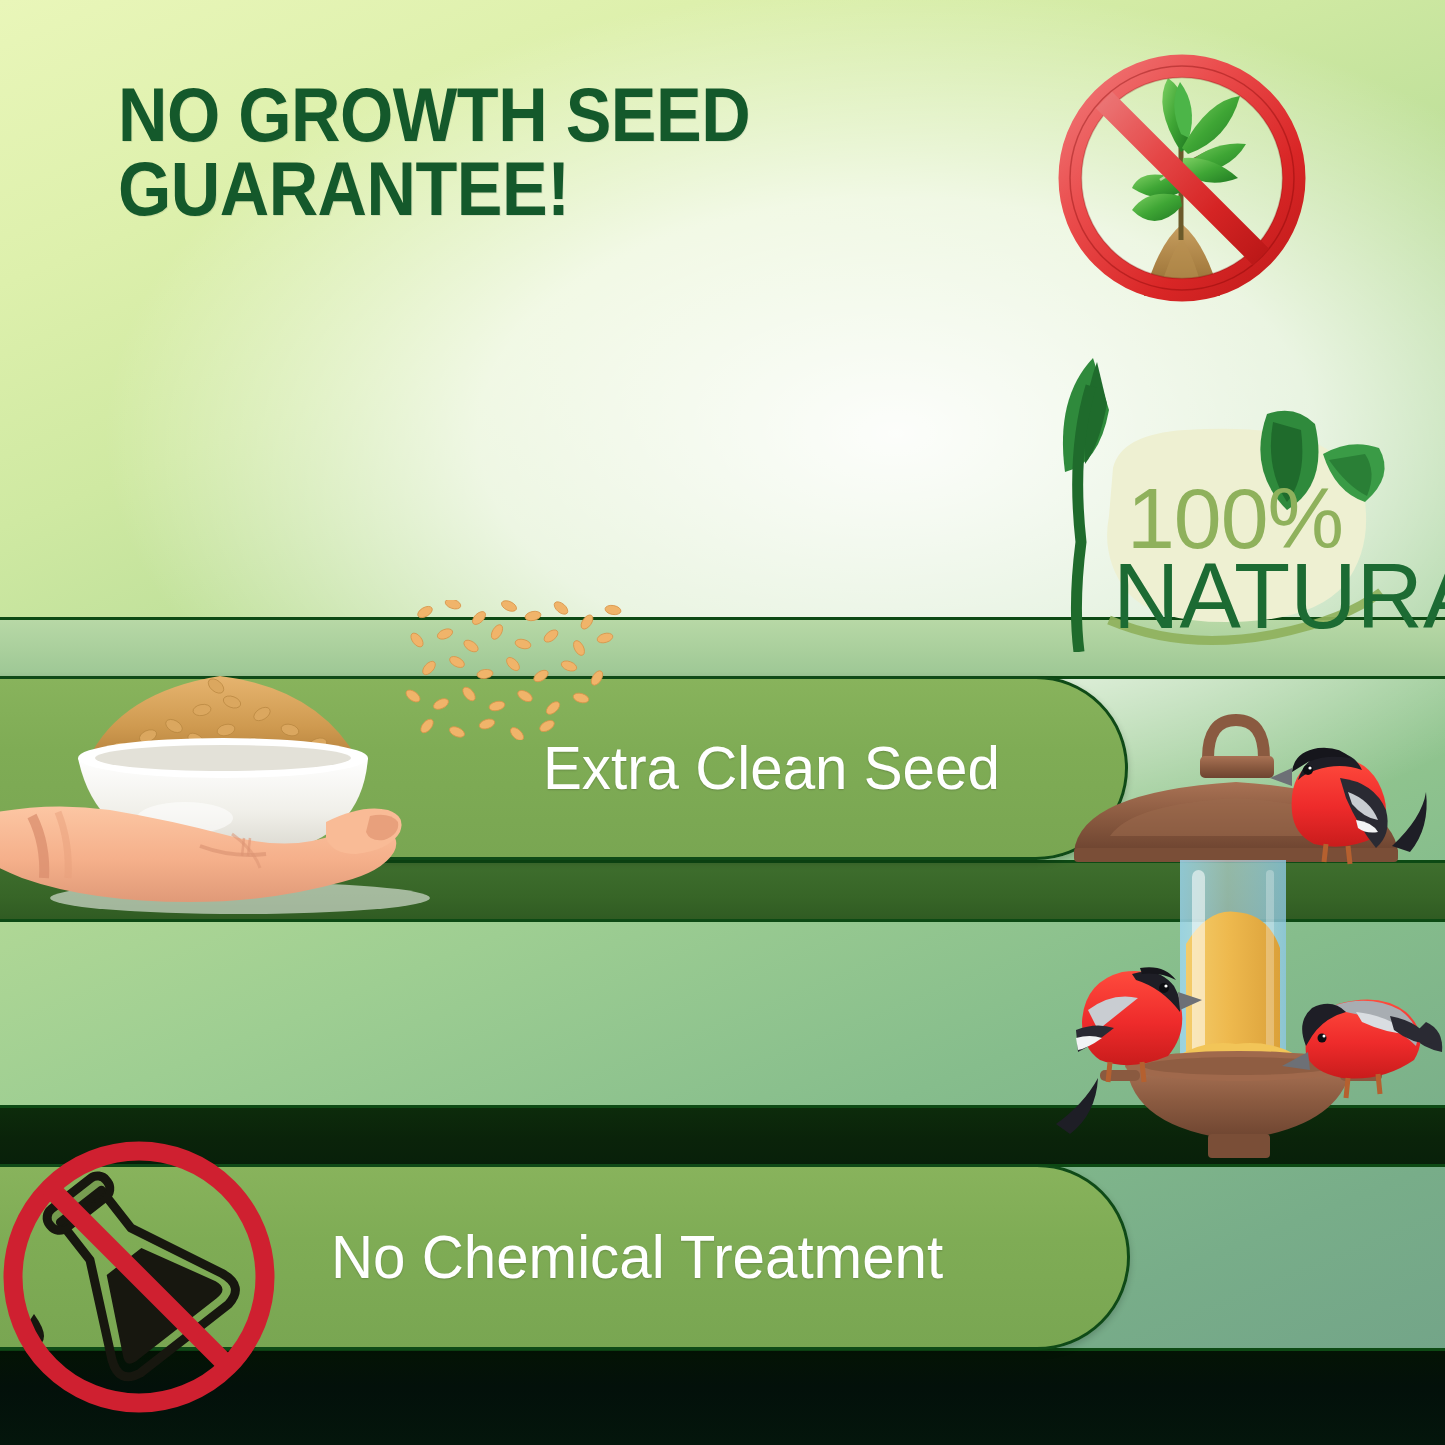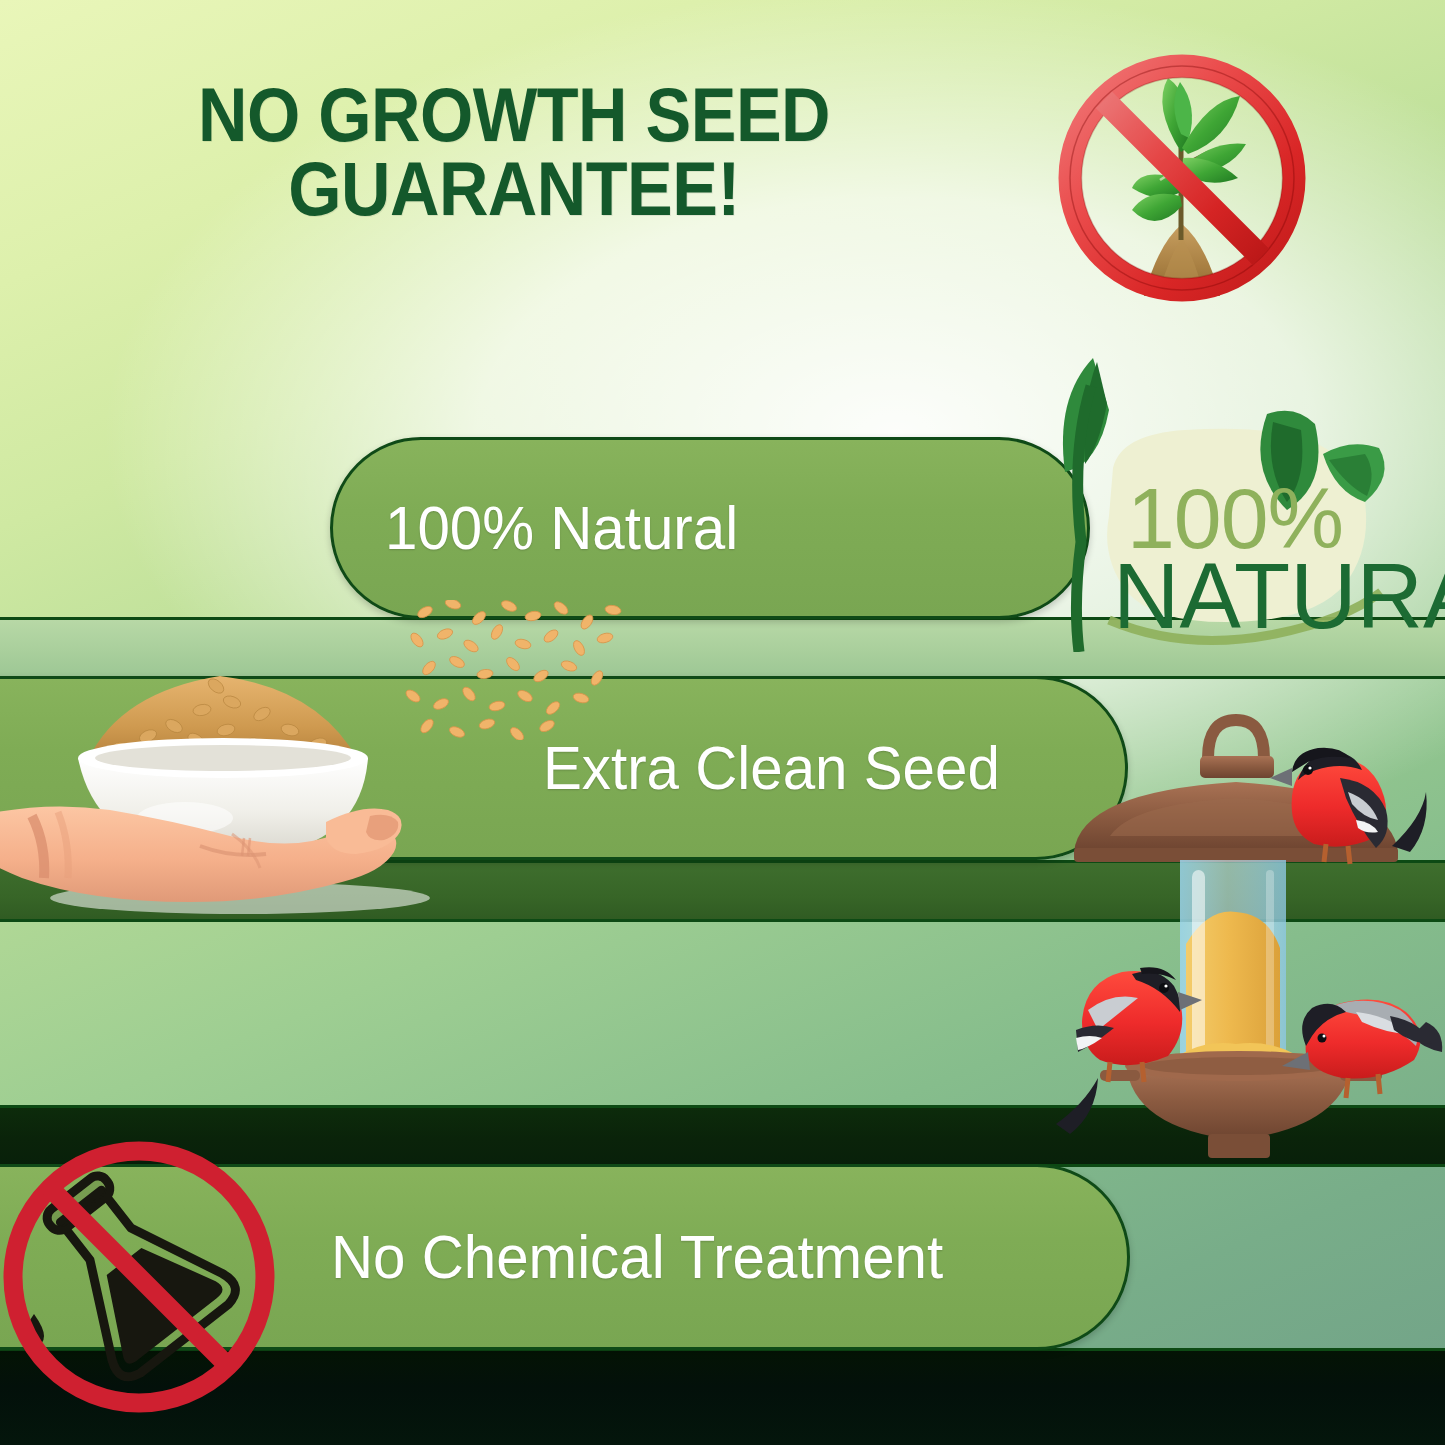--- a/index.html
+++ b/index.html
@@ -19,21 +19,20 @@
       radial-gradient(ellipse 1100px 620px at 62% 30%, rgba(255,255,255,0.96) 0%, rgba(255,255,255,0.72) 38%, rgba(255,255,255,0) 72%),
       linear-gradient(158deg,
         #e9f6b9 0%,
         #ddf0ac 14%,
         #cfe9a2 26%,
         #b8dc97 40%,
         #9ece92 56%,
         #86bd8c 72%,
         #78ad89 86%,
         #71a188 100%);
-    text-align: center;
   }
 
   
   .band { position:absolute; left:0; width:1445px; }
   #band-a { top:617px;  height:62px;  background:linear-gradient(180deg,#b9d9a7 0%,#a9cf9c 55%,#9cc694 100%); }
   #band-b { top:860px;  height:62px;  background:linear-gradient(180deg,#3f6f2e 0%,#376527 60%,#2f5a22 100%); }
   #band-c { top:1105px; height:62px;  background:linear-gradient(180deg,#0d2c0b 0%,#0a230a 55%,#08200a 100%); }
   #band-d { top:1348px; height:97px;  background:linear-gradient(180deg,#041404 0%,#03100a 40%,#04160c 100%); }
   .band-edge { position:absolute; left:0; width:1445px; height:3px; background:#0d4a14; }
 
@@ -174,23 +173,20 @@
 
       <circle cx="134" cy="130" r="112" fill="none" stroke="url(#ringG)" stroke-width="23"></circle>
       <circle cx="134" cy="130" r="112" fill="none" stroke="rgba(120,0,0,0.35)" stroke-width="1.5"></circle>
       <circle cx="134" cy="130" r="100.5" fill="none" stroke="rgba(120,0,0,0.25)" stroke-width="1.5"></circle>
 
       <line x1="56" y1="52" x2="213" y2="209" stroke="url(#ringG)" stroke-width="23" stroke-linecap="butt"></line>
       <line x1="56" y1="52" x2="213" y2="209" stroke="rgba(120,0,0,0.18)" stroke-width="23" stroke-linecap="butt" opacity="0.25"></line>
     </svg>
   </div>
 
-  <div class="pill" id="pill-1">
-    <span class="pill-label">100% Natural</span>
-  </div>
 
   <div id="natural-badge">
     <svg viewBox="0 0 420 300">
 
       <path d="M58 6 Q20 46 30 120 Q64 112 74 58 Z" fill="#2f8a3c"></path>
       <path d="M62 10 Q46 52 50 112 Q64 94 72 52 Z" fill="#1f6b2c"></path>
       <path d="M56 34 Q36 100 46 190 Q38 252 44 300" stroke="#1f6b2c" stroke-width="11" fill="none"></path>
 
       <path d="M78 116
                Q86 82 150 78

